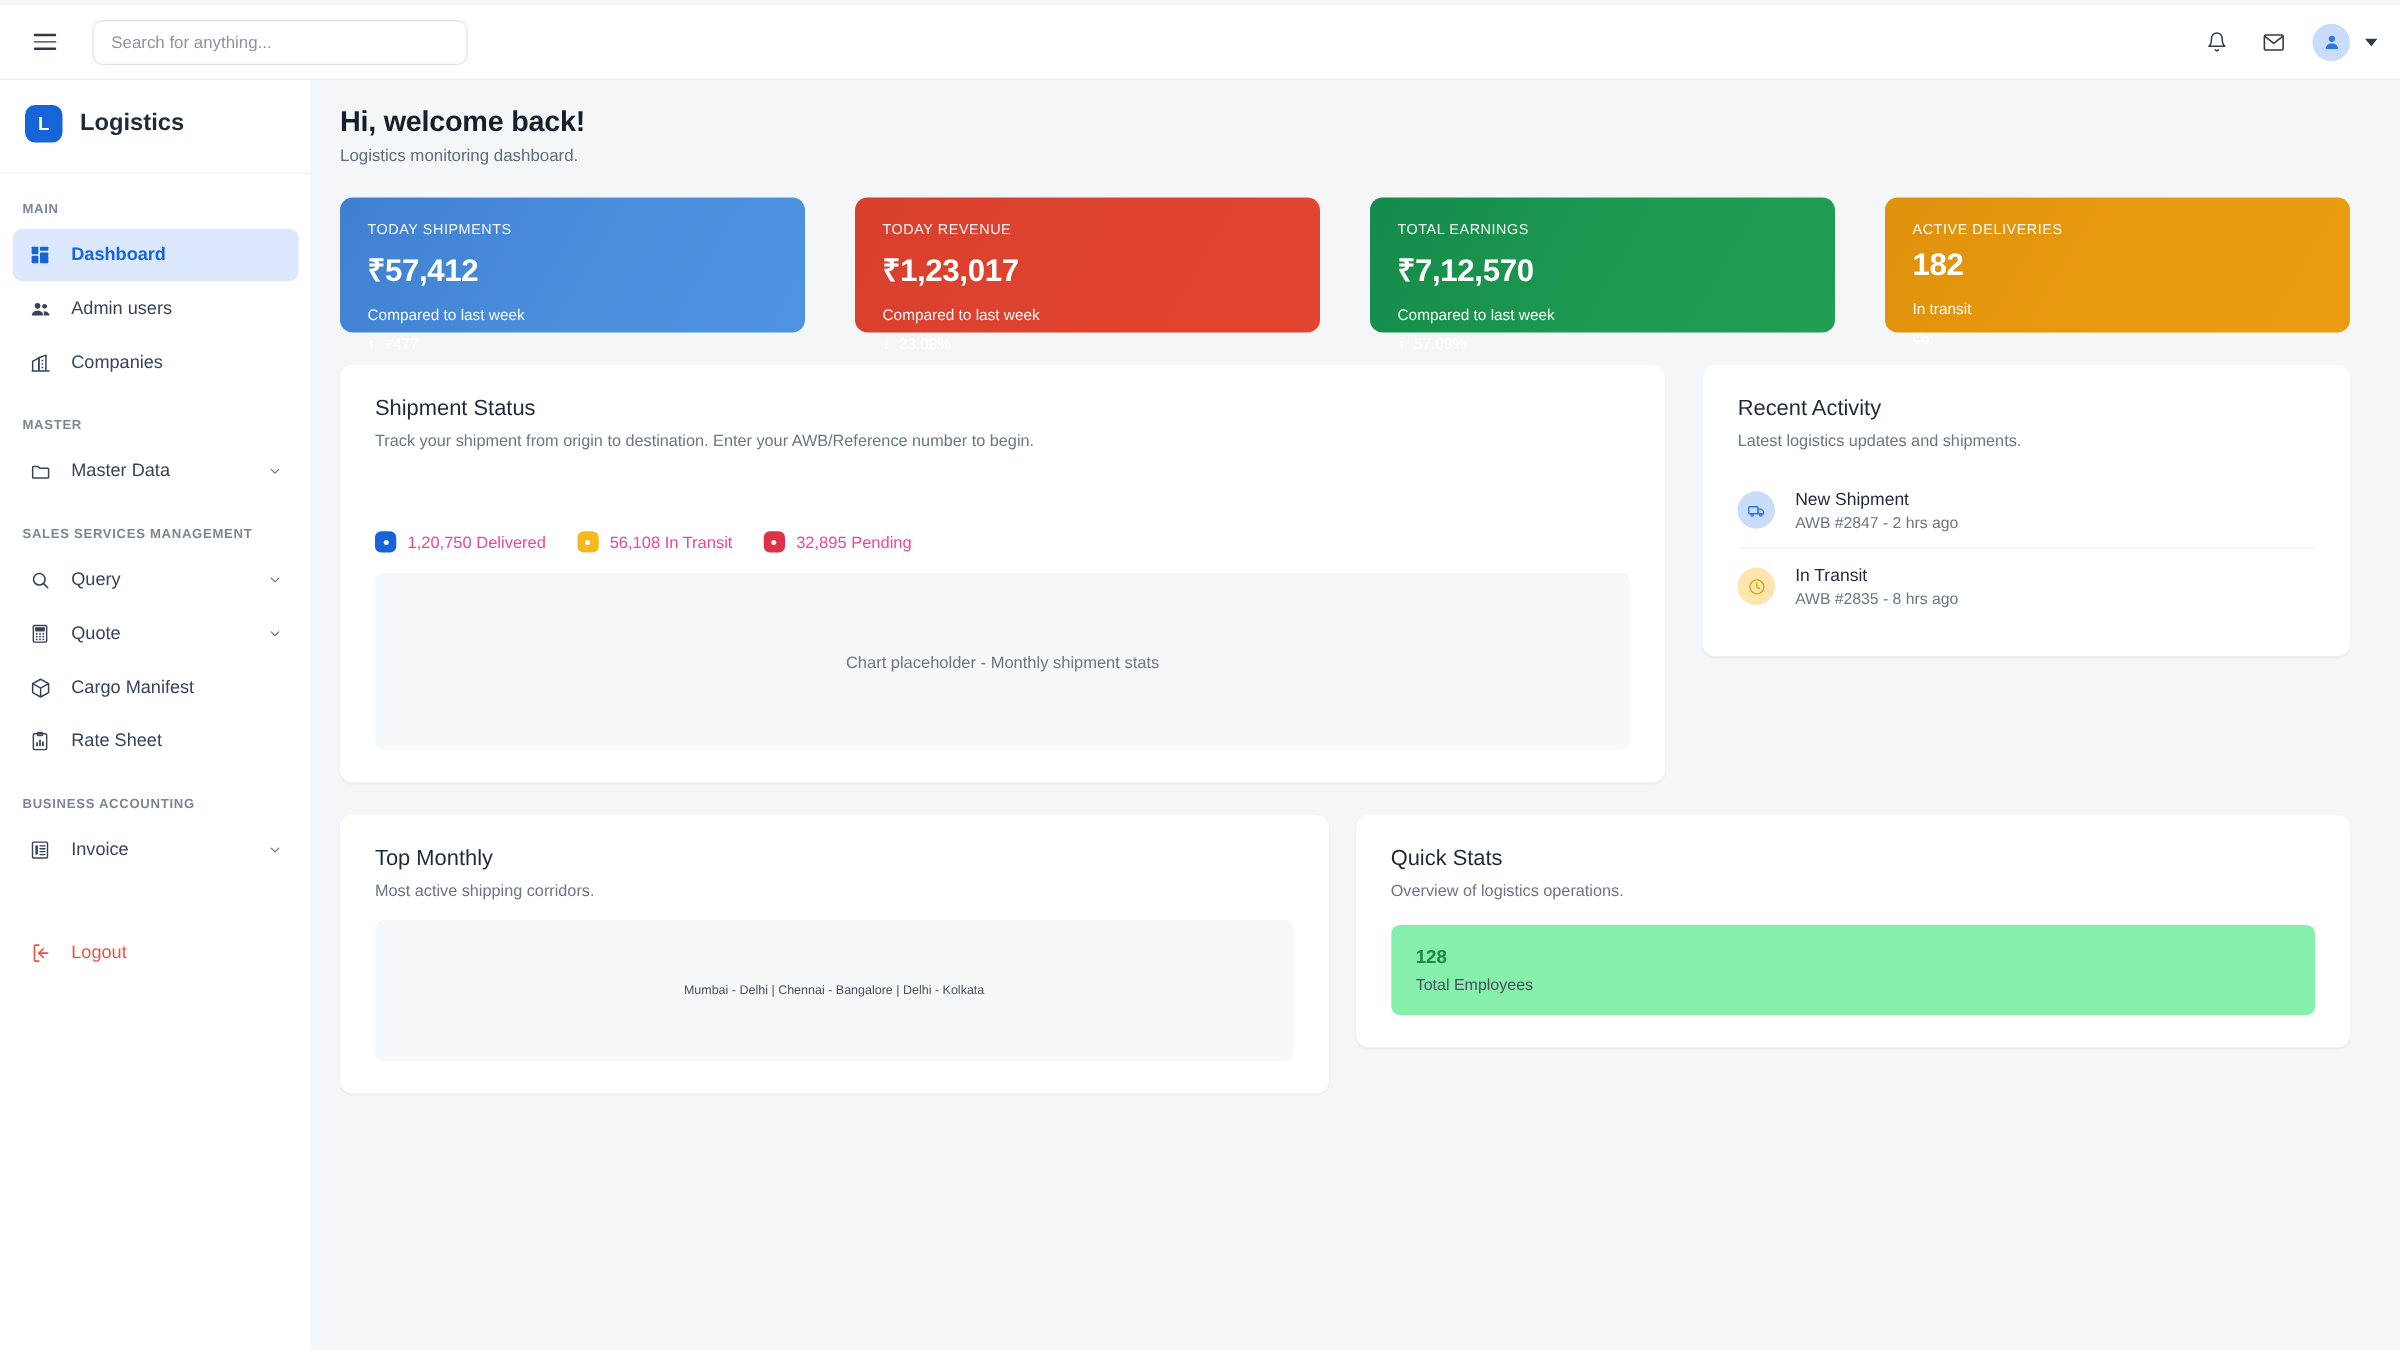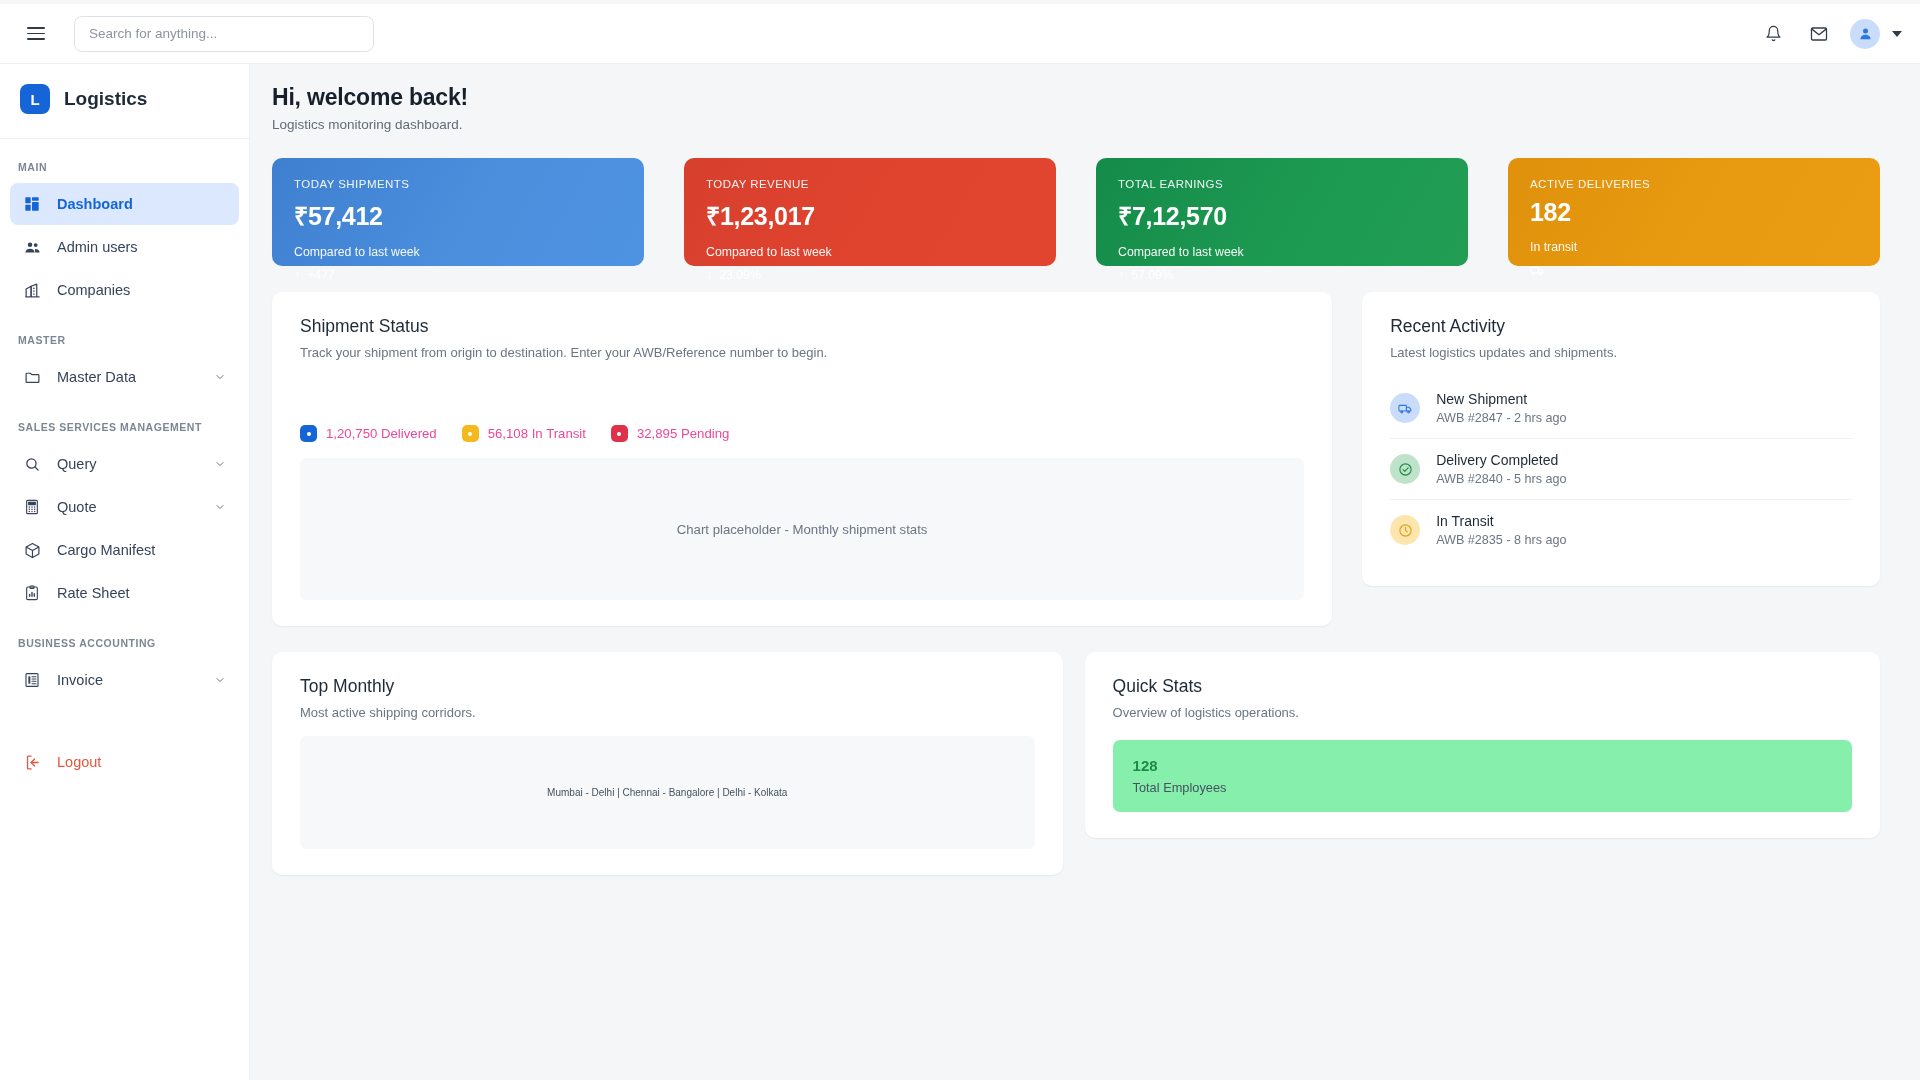--- a/index.html
+++ b/index.html
@@ -426,32 +426,20 @@
                   <circle cx="6" cy="17.6" r="1.5"></circle>
                   <circle cx="17" cy="17.6" r="1.5"></circle>
                 </svg>
             </span>
             <span>
               <span class="act-title" style="display:block;">New Shipment</span>
               <span class="act-meta" style="display:block;">AWB #2847 - 2 hrs ago</span>
             </span>
           </div>
           <div class="act-item">
-            <span class="act-ic" style="background:#bfe3ca;">
-              <svg width="15" height="15" viewBox="0 0 24 24" fill="none" stroke="#1d8a46" stroke-width="1.8" stroke-linecap="round" stroke-linejoin="round">
-                  <circle cx="12" cy="12" r="9"></circle>
-                  <path d="m8 12.2 2.8 2.8L16.2 9.5"></path>
-                </svg>
-            </span>
-            <span>
-              <span class="act-title" style="display:block;">Delivery Completed</span>
-              <span class="act-meta" style="display:block;">AWB #2840 - 5 hrs ago</span>
-            </span>
-          </div>
-          <div class="act-item">
             <span class="act-ic" style="background:#fde6ae;">
               <svg width="15" height="15" viewBox="0 0 24 24" fill="none" stroke="#e0a114" stroke-width="1.8" stroke-linecap="round" stroke-linejoin="round">
                   <circle cx="12" cy="12" r="9"></circle>
                   <path d="M12 7v5.2l3.3 2"></path>
                 </svg>
             </span>
             <span>
               <span class="act-title" style="display:block;">In Transit</span>
               <span class="act-meta" style="display:block;">AWB #2835 - 8 hrs ago</span>
             </span>

